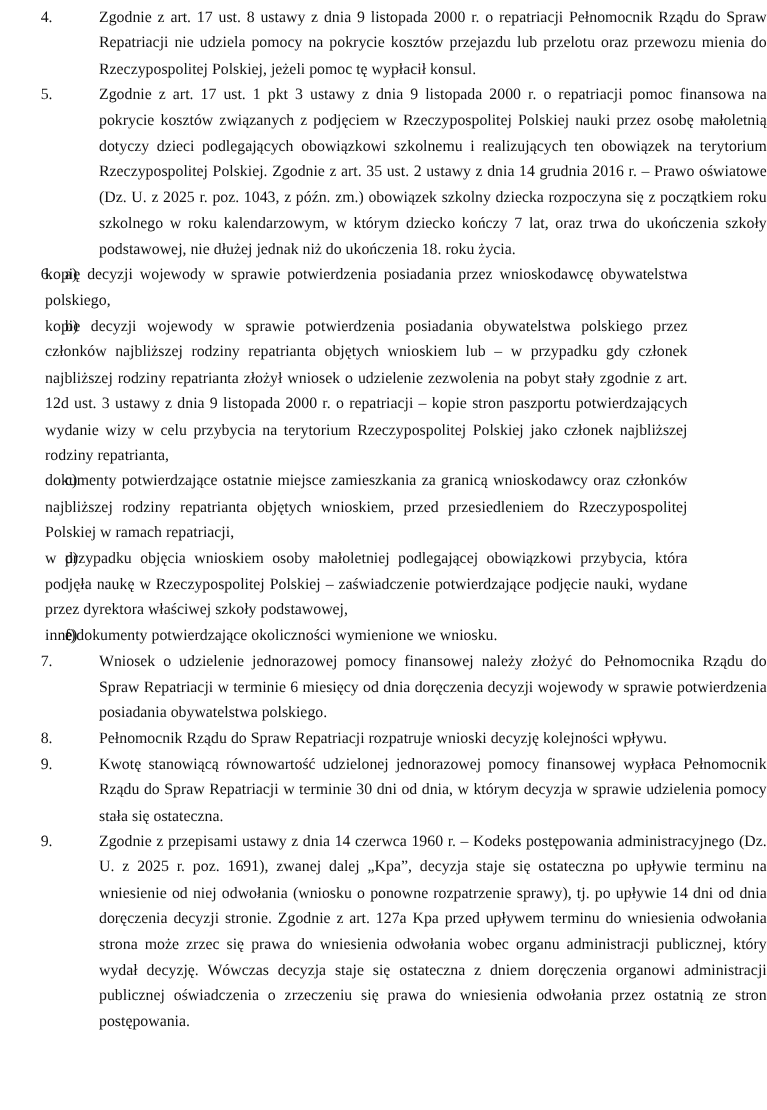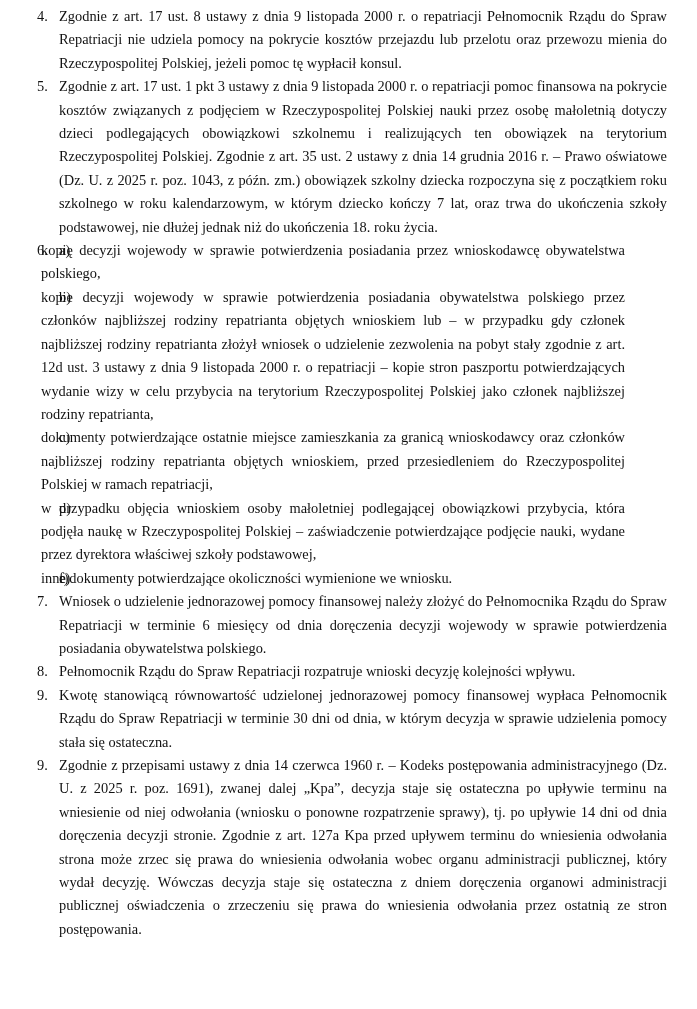--- a/index.html
+++ b/index.html
@@ -5,21 +5,21 @@
   html, body { margin: 0; padding: 0; background: #ffffff; }
   body {
     width: 697px; height: 1009px; position: relative; overflow: hidden;
     font-family: "Liberation Serif", serif;
     color: #111111;
     font-size: 14.4px;
   }
   .page { position: absolute; left: 0; top: 5px; width: 697px; }
   .item { position: relative; display: flex; }
   .num { position: absolute; left: 37px; width: 22px; line-height: 23.4px; }
-  .txt { margin-left: 59px; width: 608px; line-height: 23.4px; text-align: justify; text-justify: inter-word; }
+  .txt { margin-left: 90px; width: 608px; line-height: 23.4px; text-align: justify; text-justify: inter-word; }
   .sub { position: relative; display: flex; }
   .sub .let { position: absolute; left: 59px; width: 24px; line-height: 23.4px; }
   .sub .stxt { margin-left: 41px; width: 584px; line-height: 23.4px; text-align: justify; text-justify: inter-word; }
   .footer {
     position: absolute; right: 30px; top: 1023px;
     font-size: 13px; line-height: 18px;
   }
 </style>
 </head>
 <body>

